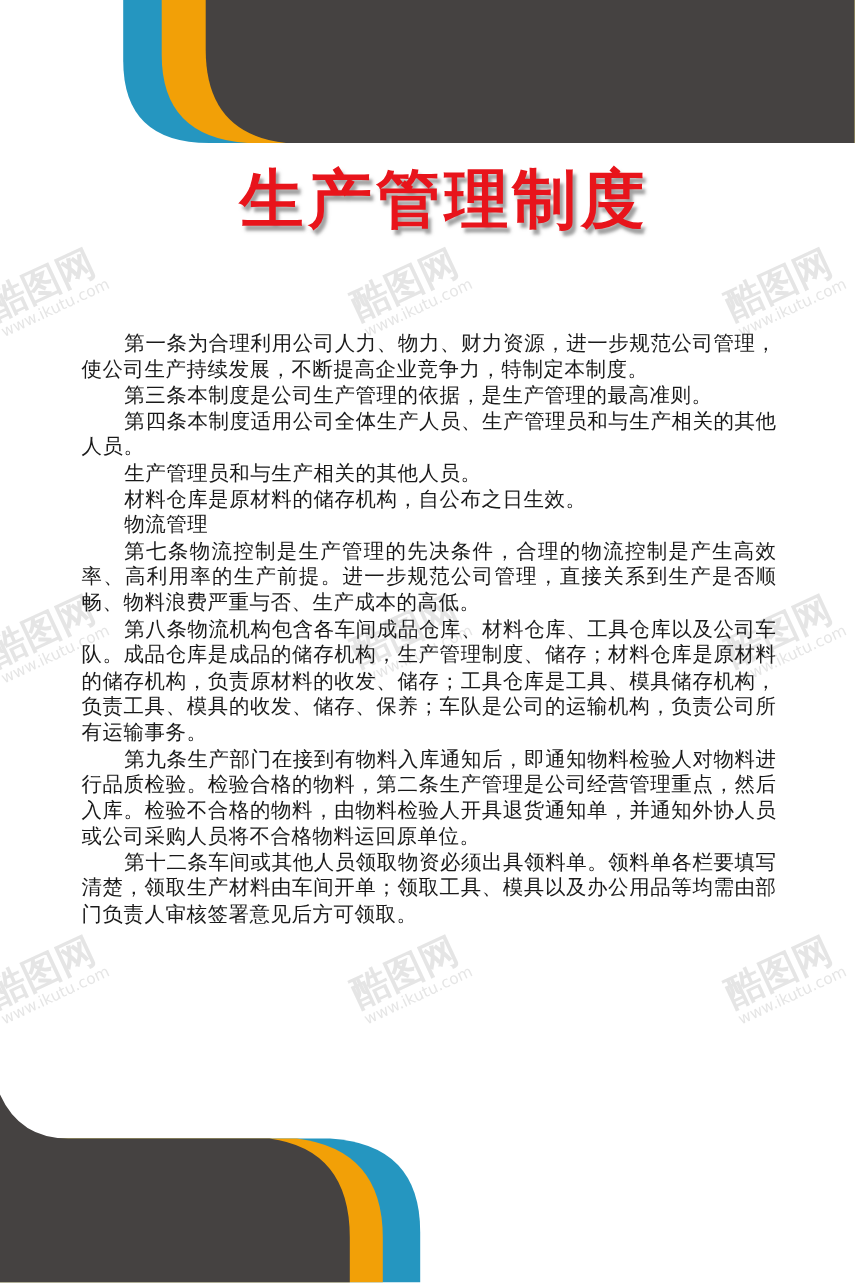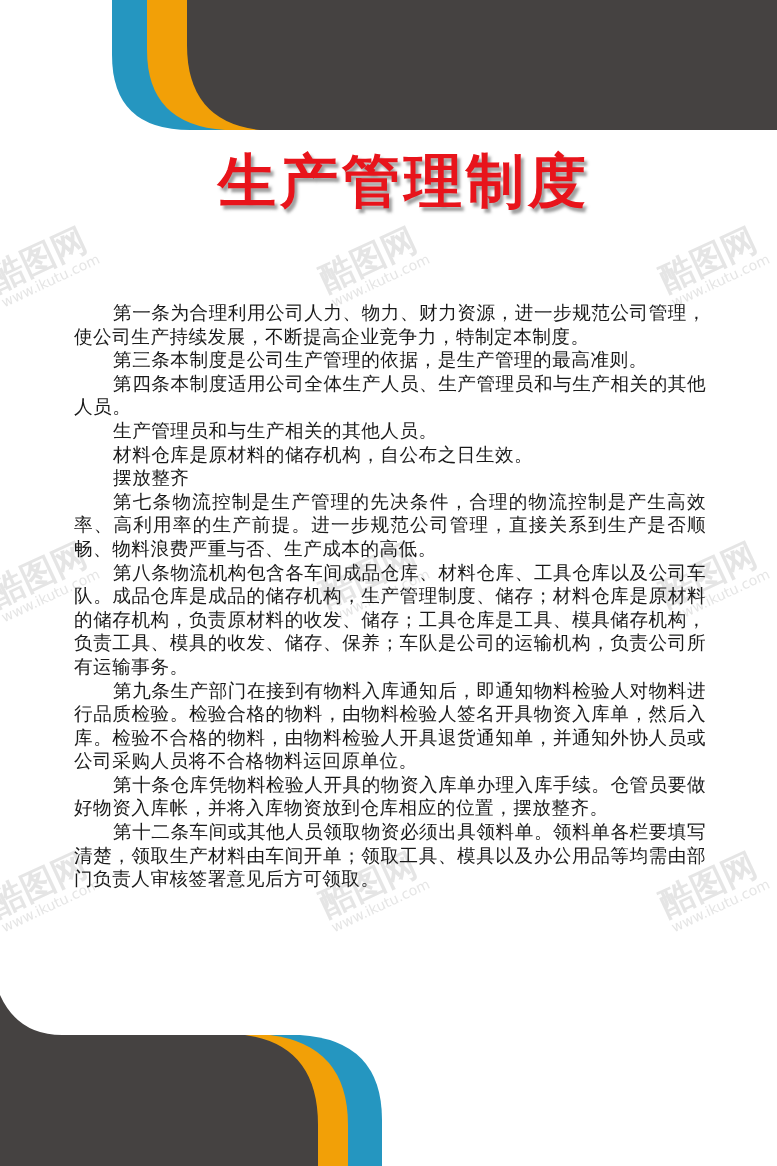--- a/index.html
+++ b/index.html
@@ -76,19 +76,18 @@
 </div>
 
 <div class="title">生产管理制度</div>
 
 <div class="body-text">
   <p class="para">第一条为合理利用公司人力、物力、财力资源，进一步规范公司管理，使公司生产持续发展，不断提高企业竞争力，特制定本制度。</p>
   <p class="para">第三条本制度是公司生产管理的依据，是生产管理的最高准则。</p>
   <p class="para">第四条本制度适用公司全体生产人员、生产管理员和与生产相关的其他人员。</p>
   <p class="para">生产管理员和与生产相关的其他人员。</p>
   <p class="para">材料仓库是原材料的储存机构，自公布之日生效。</p>
-  <p class="para">摆放整齐</p>
+  <p class="para">物流管理</p>
   <p class="para">第七条物流控制是生产管理的先决条件，合理的物流控制是产生高效率、高利用率的生产前提。进一步规范公司管理，直接关系到生产是否顺畅、物料浪费严重与否、生产成本的高低。</p>
   <p class="para">第八条物流机构包含各车间成品仓库、材料仓库、工具仓库以及公司车队。成品仓库是成品的储存机构，生产管理制度、储存；材料仓库是原材料的储存机构，负责原材料的收发、储存；工具仓库是工具、模具储存机构，负责工具、模具的收发、储存、保养；车队是公司的运输机构，负责公司所有运输事务。</p>
-  <p class="para">第九条生产部门在接到有物料入库通知后，即通知物料检验人对物料进行品质检验。检验合格的物料，由物料检验人签名开具物资入库单，然后入库。检验不合格的物料，由物料检验人开具退货通知单，并通知外协人员或公司采购人员将不合格物料运回原单位。</p>
-  <p class="para">第十条仓库凭物料检验人开具的物资入库单办理入库手续。仓管员要做好物资入库帐，并将入库物资放到仓库相应的位置，摆放整齐。</p>
+  <p class="para">第九条生产部门在接到有物料入库通知后，即通知物料检验人对物料进行品质检验。检验合格的物料，第二条生产管理是公司经营管理重点，然后入库。检验不合格的物料，由物料检验人开具退货通知单，并通知外协人员或公司采购人员将不合格物料运回原单位。</p>
   <p class="para">第十二条车间或其他人员领取物资必须出具领料单。领料单各栏要填写清楚，领取生产材料由车间开单；领取工具、模具以及办公用品等均需由部门负责人审核签署意见后方可领取。</p>
 </div>
 
 </body></html>

